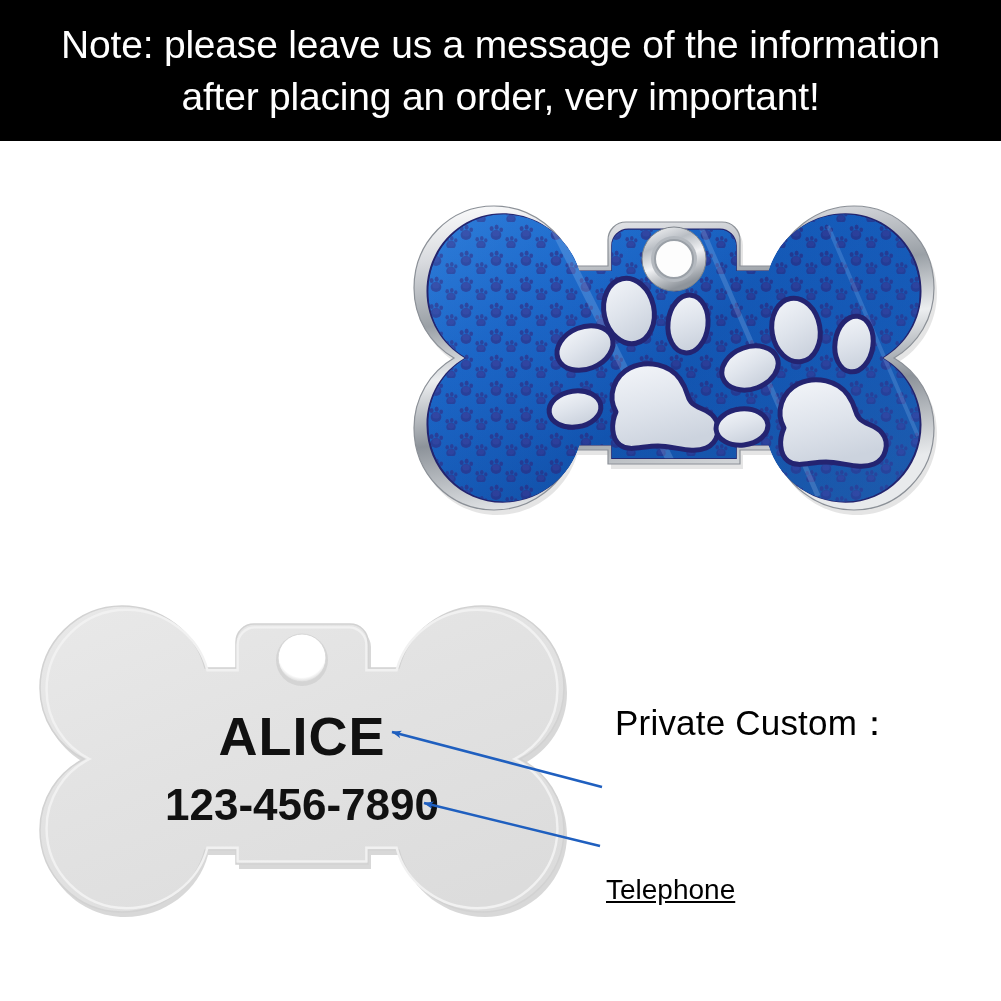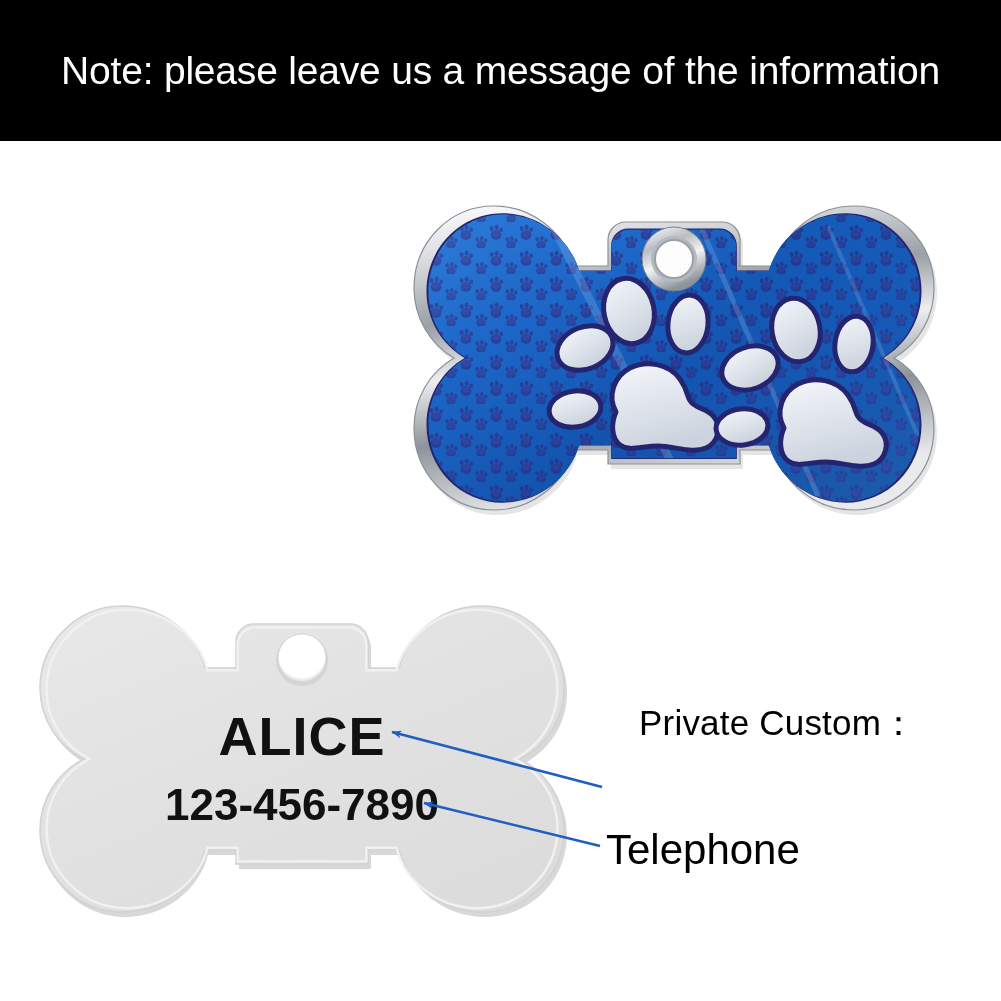--- a/index.html
+++ b/index.html
@@ -53,53 +53,55 @@
   }
 
   
   .anno-text {
     position: absolute;
     color: #000000;
     white-space: nowrap;
     font-weight: 400;
   }
   #anno-title {
-    left: 639px;
+    left: 615px;
     top: 700px;
     font-size: 35px;
     letter-spacing: 0.2px;
   }
   #anno-petname {
     left: 606px;
     top: 764px;
     font-size: 33px;
   }
   #anno-telephone {
     left: 606px;
-    top: 826px;
-    font-size: 42px;
+    top: 874px;
+    font-size: 28px;
+    text-decoration: underline;
   }
 
   
   #arrow-layer {
     position: absolute;
     left: 0;
     top: 0;
     width: 1001px;
     height: 1001px;
     pointer-events: none;
   }
 </style>
 </head>
 <body>
 
 <div id="stage">
 
   <div id="note-banner">
     <div class="note-line">Note: please leave us a message of the information</div>
+    <div class="note-line">after placing an order, very important!</div>
   </div>
 
   <div class="tag-wrap" style="left:398px; top:196px; width:552px; height:350px;">
     <svg class="tag-svg" width="552" height="350" viewBox="0 0 552 350">
       <defs>
 
         <linearGradient id="chromeGrad" x1="0" y1="0" x2="0.25" y2="1">
           <stop offset="0%" stop-color="#ffffff"></stop>
           <stop offset="18%" stop-color="#d8dade"></stop>
           <stop offset="38%" stop-color="#9aa0a6"></stop>

